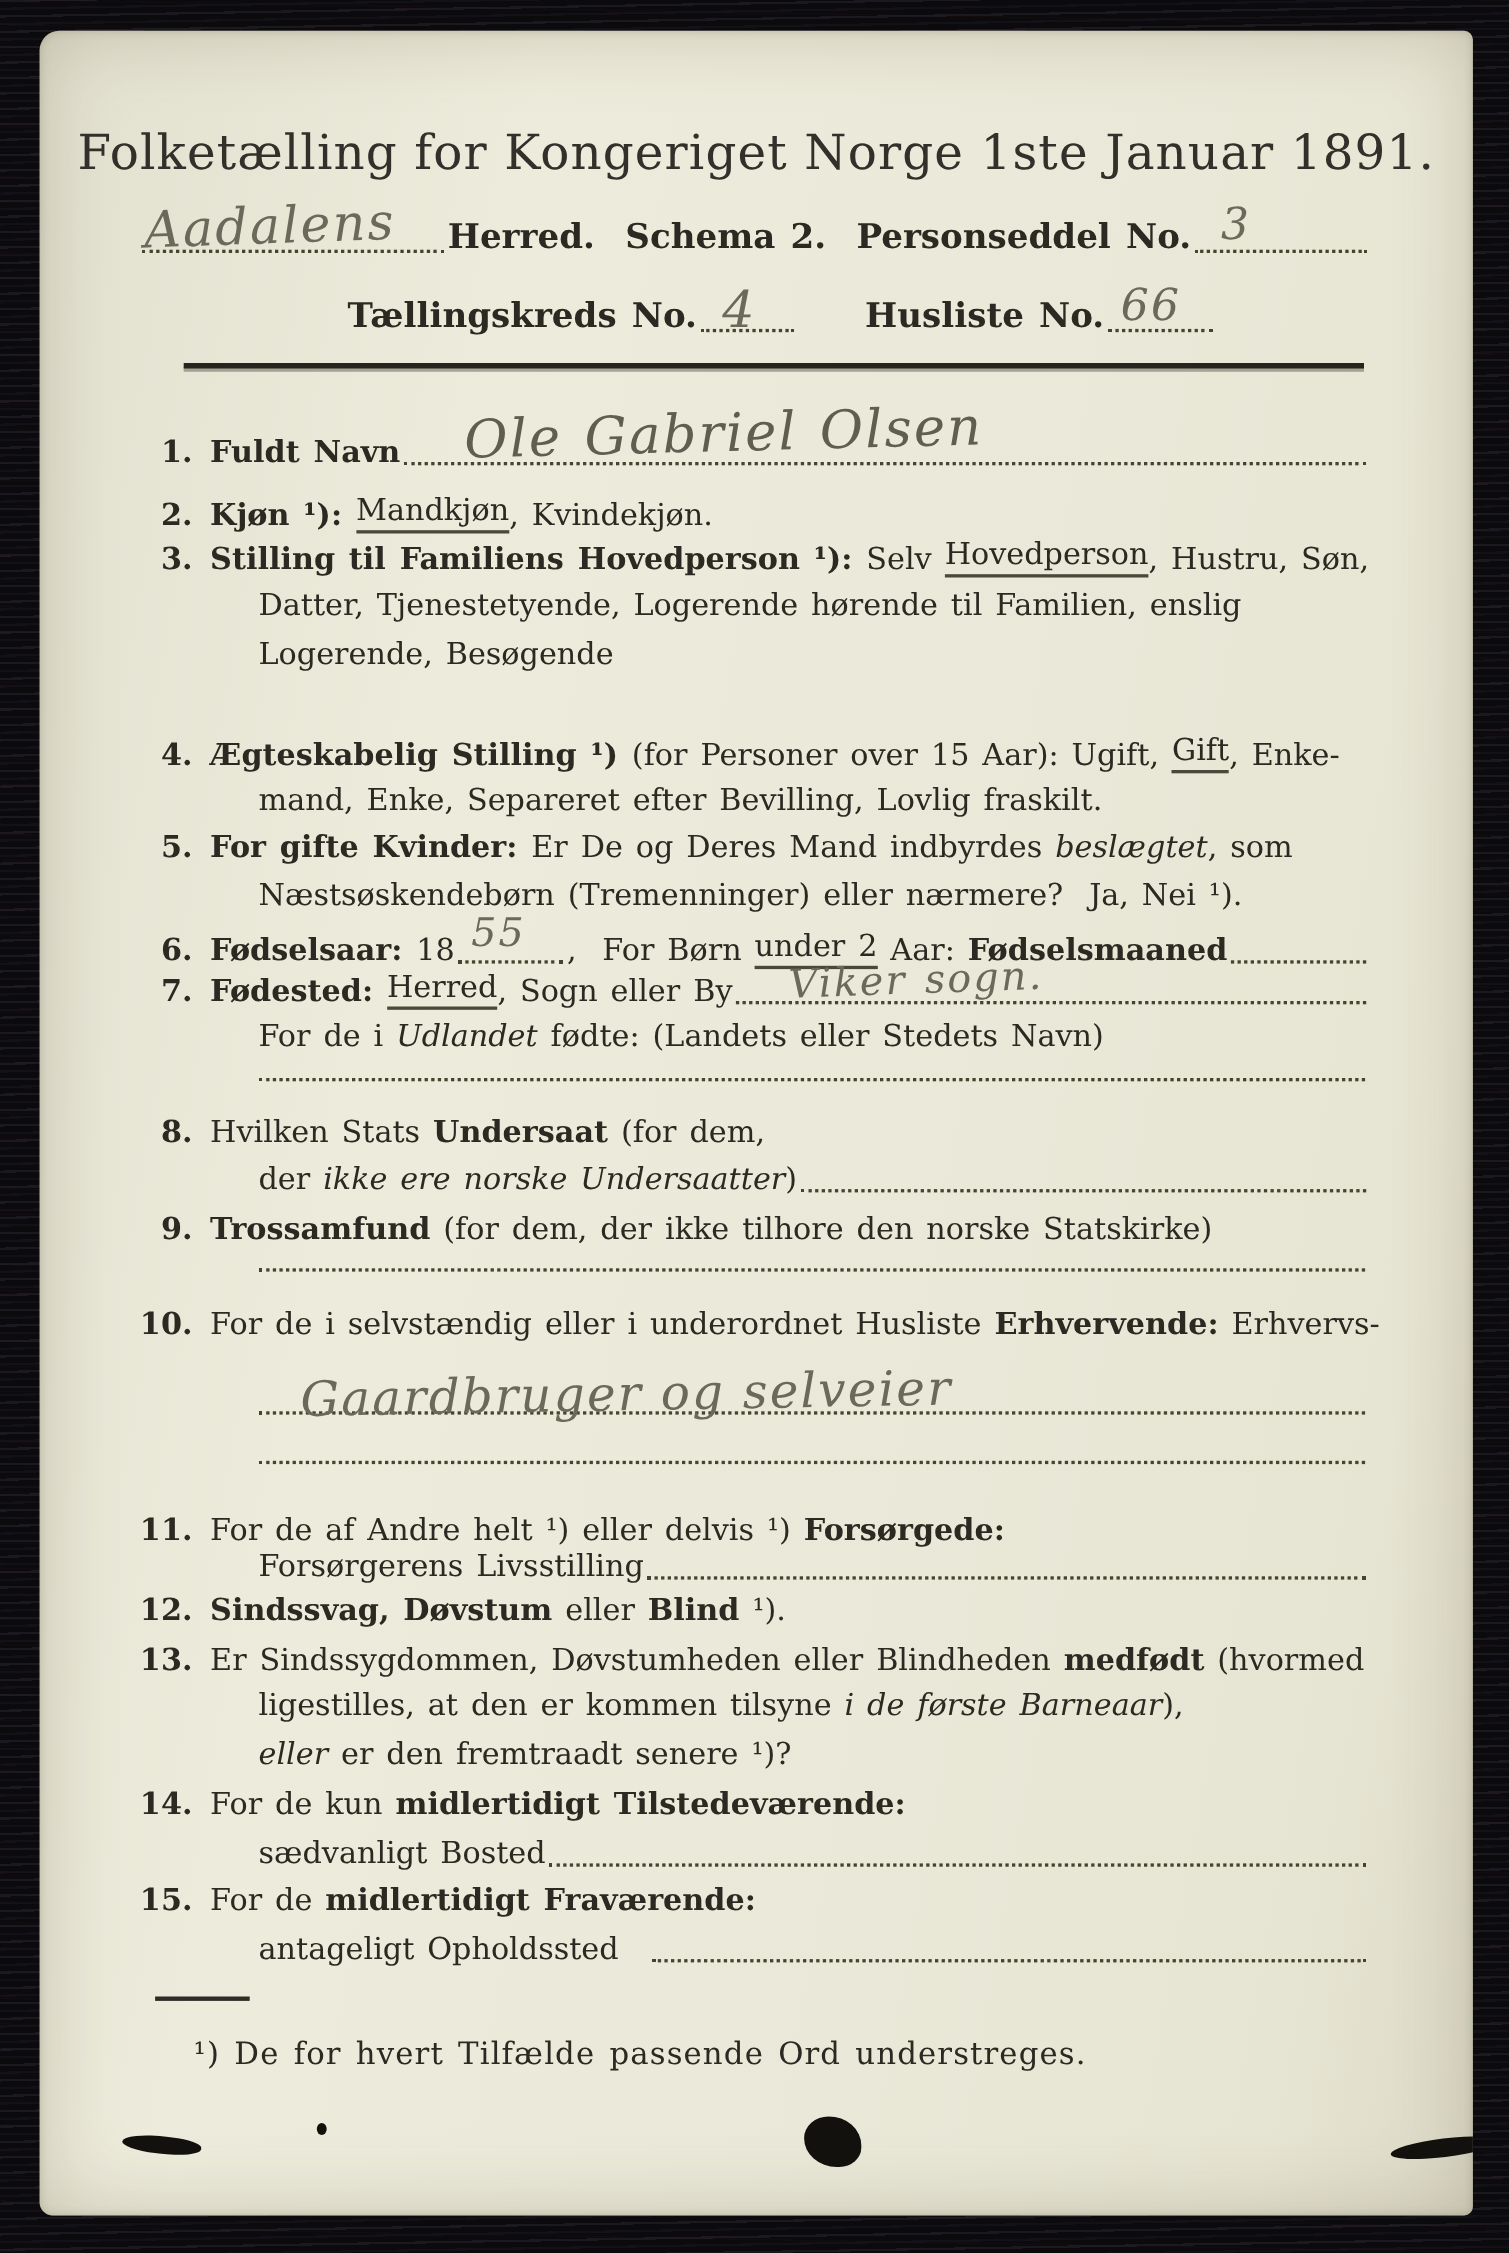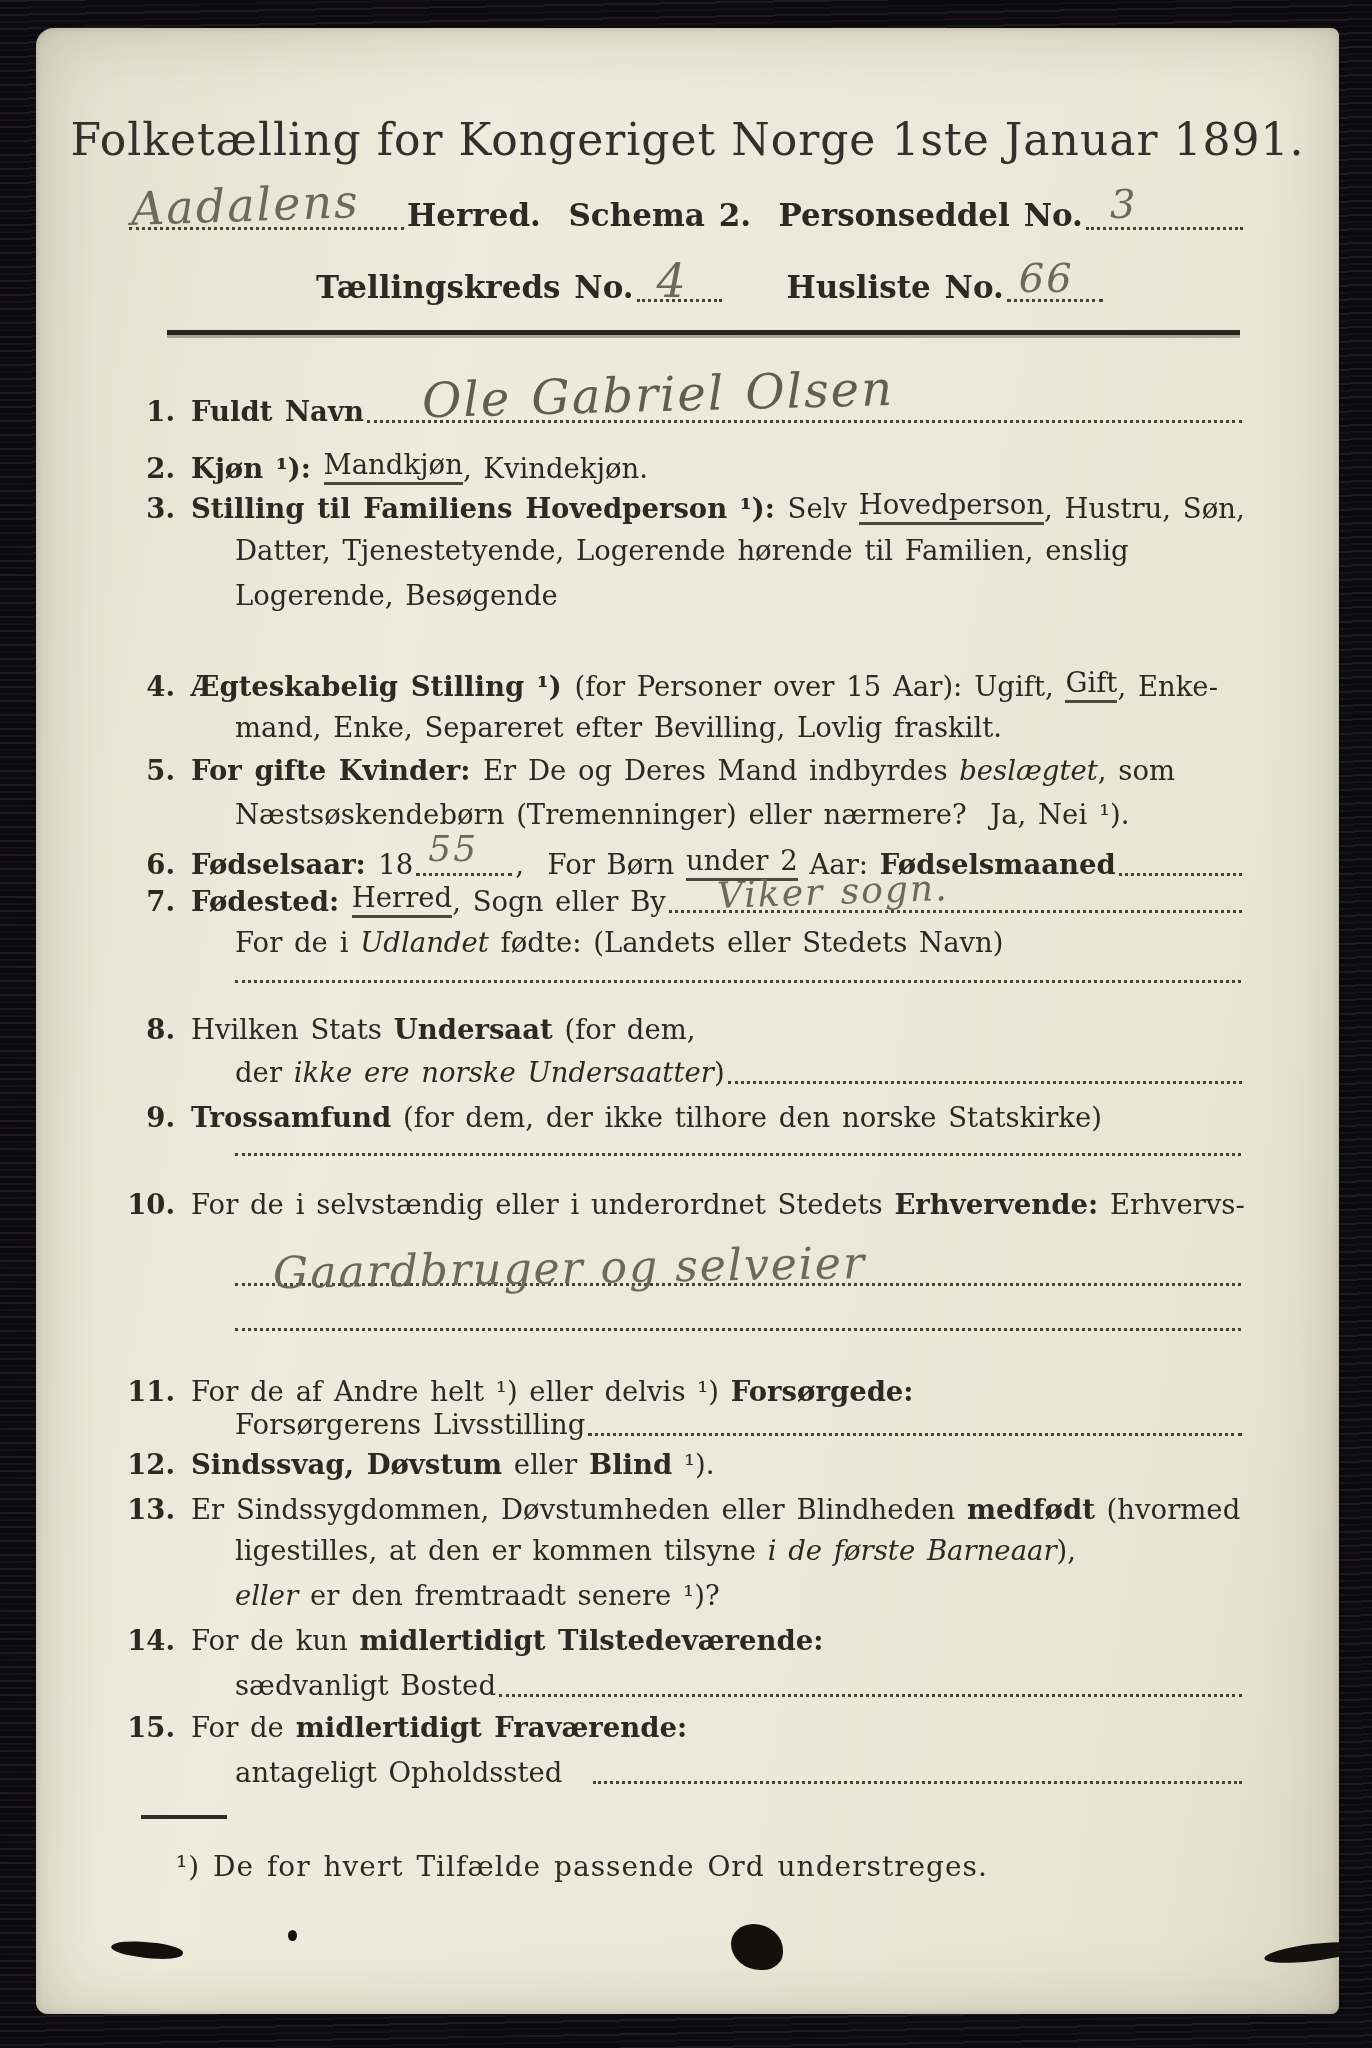--- a/index.html
+++ b/index.html
@@ -201,21 +201,21 @@
 
   <div class="line" style="top:1072px;">
     <span class="num">9.</span>
     <span class="b">Trossamfund</span>
     <span> (for dem, der ikke tilhore den norske Statskirke)</span>
   </div>
   <div class="dotline" style="top:1125px;"></div>
 
   <div class="line" style="top:1159px;">
     <span class="num">10.</span>
-    <span>For de i selvstændig eller i underordnet Stedets </span>
+    <span>For de i selvstændig eller i underordnet Husliste </span>
     <span class="b">Erhvervende:</span>
     <span> Erhvervs-</span>
   </div>
   <div class="dotline" style="top:1255px;">
     <span class="hw hw-abs" style="left:38px;bottom:-10px;font-size:44px;transform:rotate(-1deg);">Gaardbruger og selveier</span>
   </div>
   <div class="dotline" style="top:1300px;"></div>
 
   <div class="line" style="top:1332px;margin-top:14px;">
     <span class="num">11.</span>

